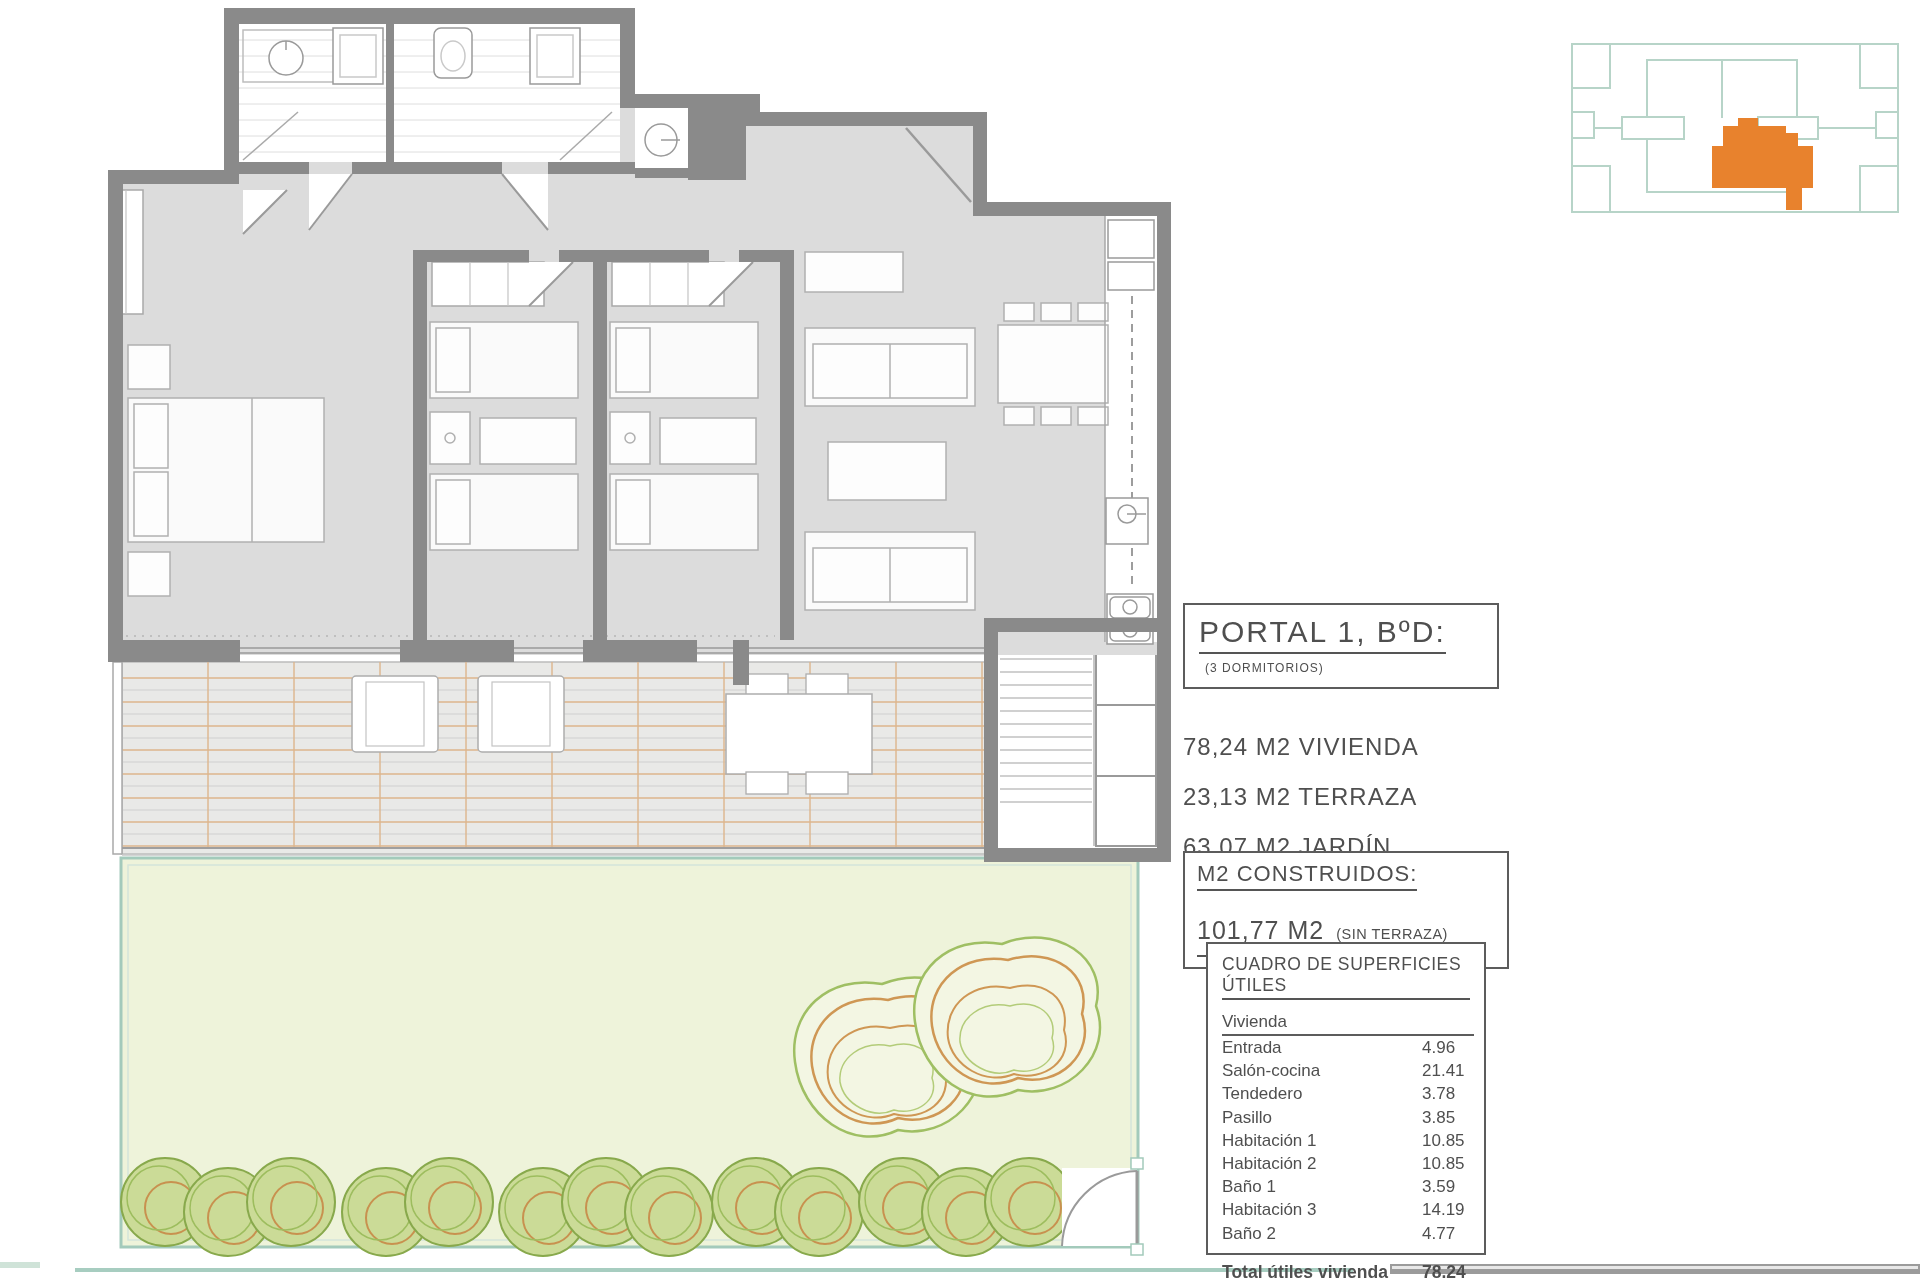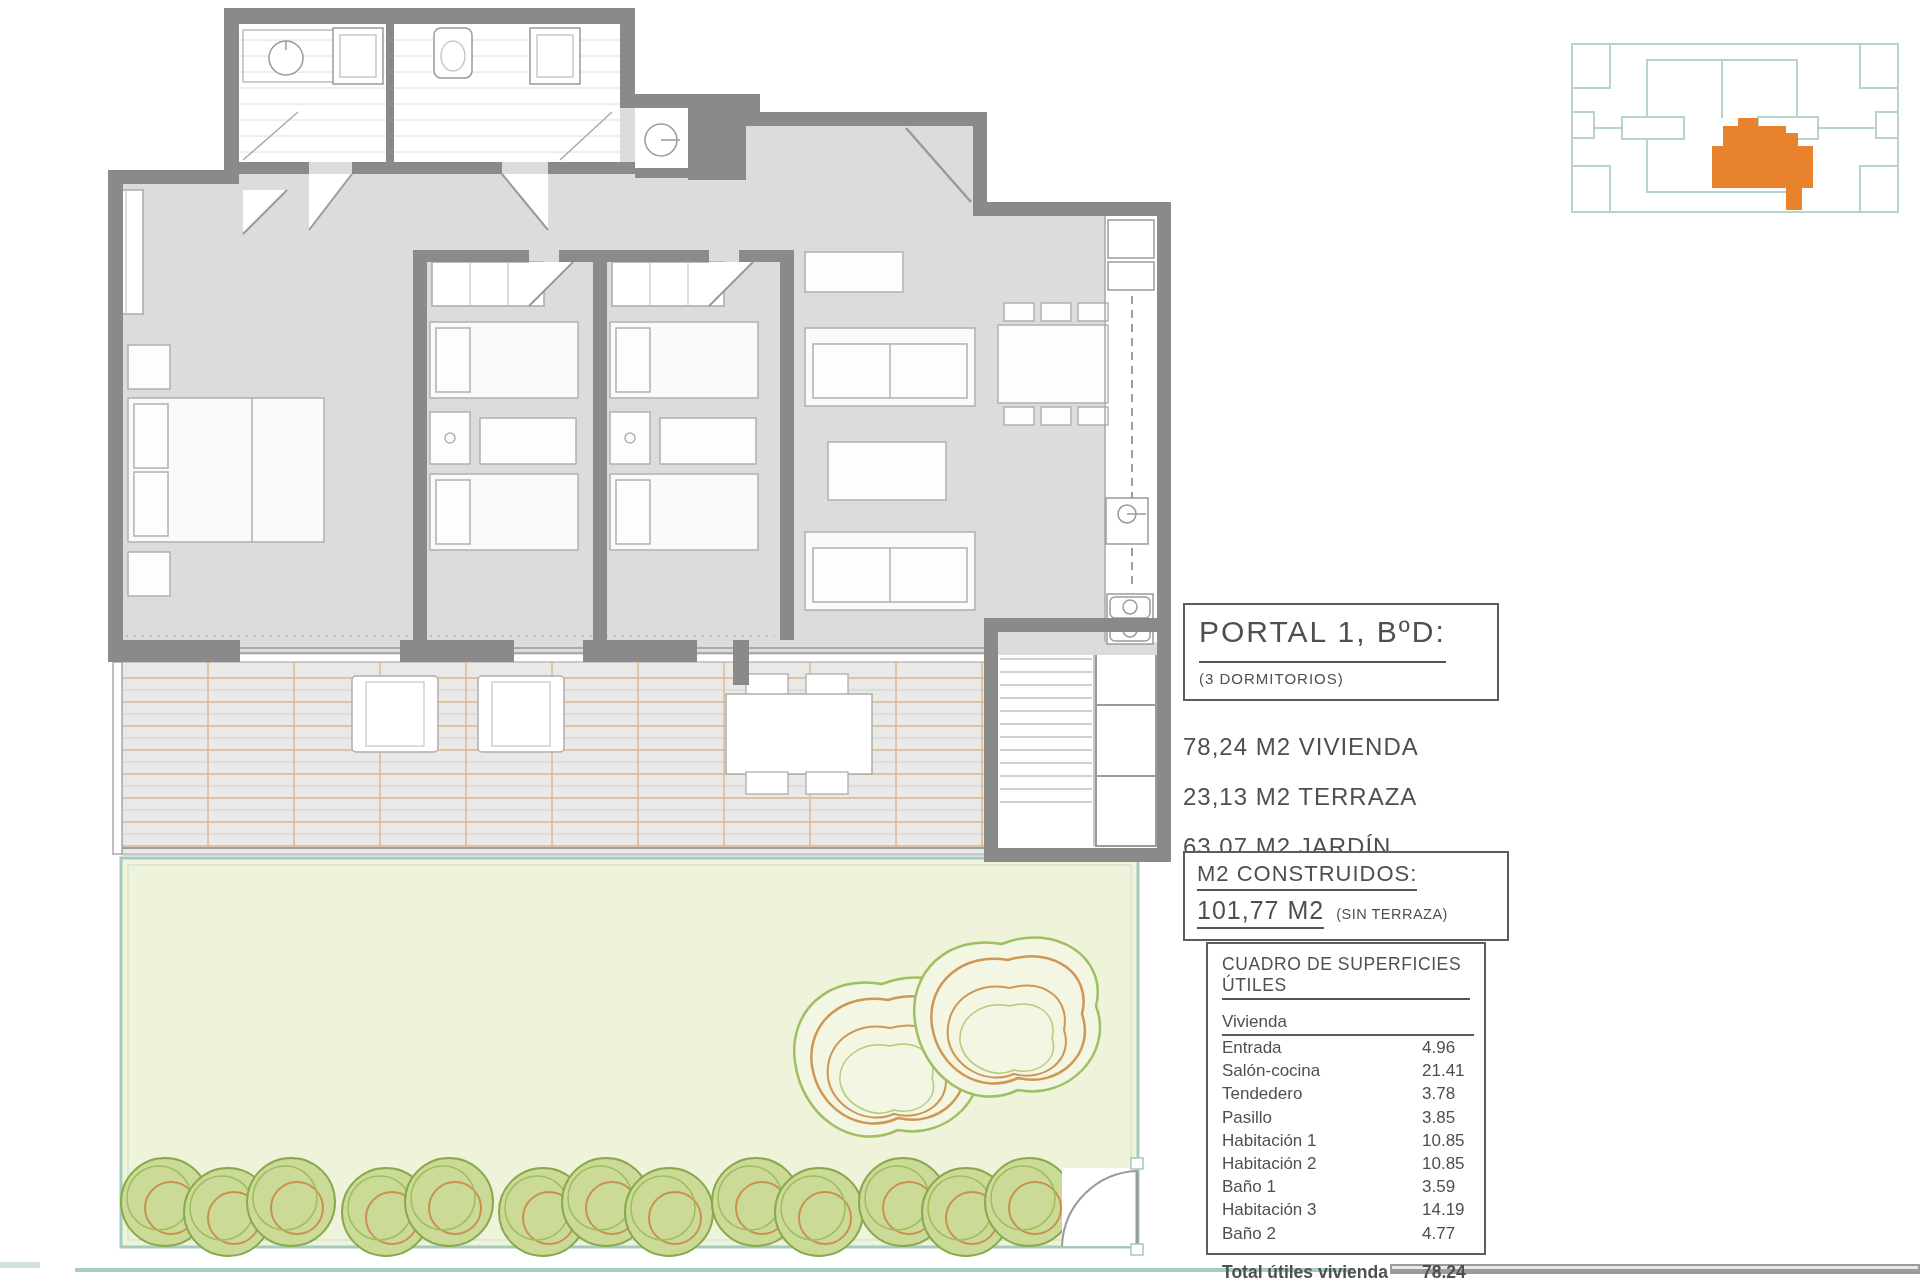--- a/index.html
+++ b/index.html
@@ -3,31 +3,31 @@
 <meta charset="utf-8">
 <style>
   html,body{margin:0;padding:0;}
   body{width:1920px;height:1280px;position:relative;background:#ffffff;overflow:hidden;
        font-family:"Liberation Sans","DejaVu Sans",sans-serif;color:#4f4f4f;}
   #plan-svg{position:absolute;left:0;top:0;}
   .panel{position:absolute;color:#4f4f4f;}
   .boxed{border:2px solid #5c5c5c;background:#fff;}
   #portal-box{left:1183px;top:603px;width:284px;padding:10px 14px 12px 14px;}
   #portal-title{font-size:30px;letter-spacing:2px;display:inline-block;
-                border-bottom:2px solid #555;padding-bottom:12px;}
-  #portal-sub{font-size:15px;letter-spacing:1px;margin-top:7px;}
+                border-bottom:2px solid #555;padding-bottom:3px;}
+  #portal-sub{font-size:12px;letter-spacing:1px;margin-top:7px;margin-left:6px;}
   #utiles{left:1183px;top:714px;width:320px;}
   #utiles-heading{font-size:21px;letter-spacing:1px;display:inline-block;
                   border-bottom:2px solid #555;padding-bottom:2px;margin-bottom:6px;}
   .utiles-line{font-size:24px;letter-spacing:1px;line-height:34px;margin-top:16px;}
   #construidos{left:1183px;top:851px;width:298px;padding:8px 12px 10px 12px;}
   #construidos-heading{font-size:22px;letter-spacing:1px;display:inline-block;
                        border-bottom:2px solid #555;padding-bottom:2px;}
   #construidos-line{margin-top:5px;display:flex;align-items:baseline;}
-  #construidos-value{font-size:25px;letter-spacing:1px;border-bottom:2px solid #555;padding-bottom:2px;}
+  #construidos-value{font-size:25px;letter-spacing:1px;border-bottom:2px solid #555;padding-bottom:10px;margin-top:20px;}
   #construidos-note{font-size:14.5px;letter-spacing:0.5px;margin-left:12px;}
   #surface-table{left:1206px;top:942px;width:280px;height:313px;padding:10px 14px 0 14px;box-sizing:border-box;}
   #table-title{font-size:17.5px;letter-spacing:0.6px;display:inline-block;
                border-bottom:2px solid #555;padding-bottom:2px;}
   #table-group{font-size:17px;margin-top:12px;border-bottom:2px solid #5c5c5c;
                padding-bottom:2px;width:252px;}
   .trow{display:flex;font-size:17px;line-height:23.2px;width:252px;align-items:flex-end;}
   .trow .lbl{width:200px;}
   .trow .val{flex:0 0 52px;}
   #total-row{display:flex;font-size:17.5px;font-weight:bold;margin-top:17px;

